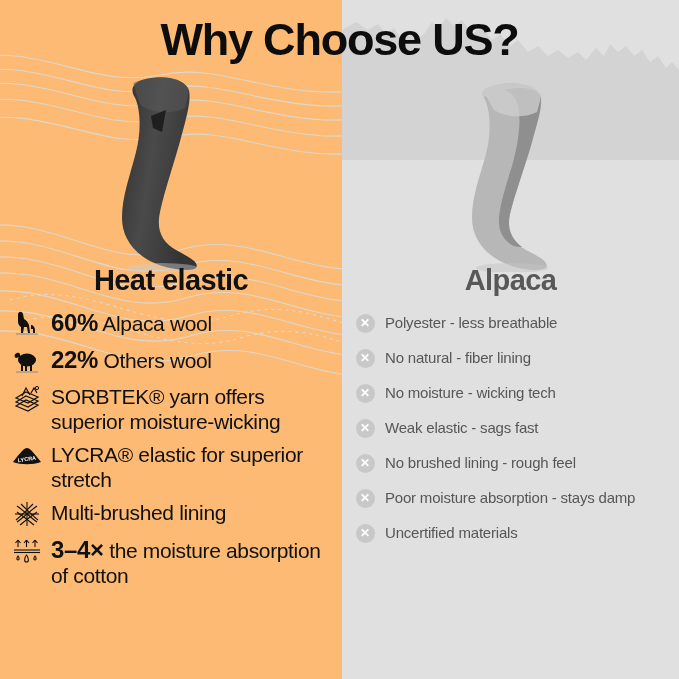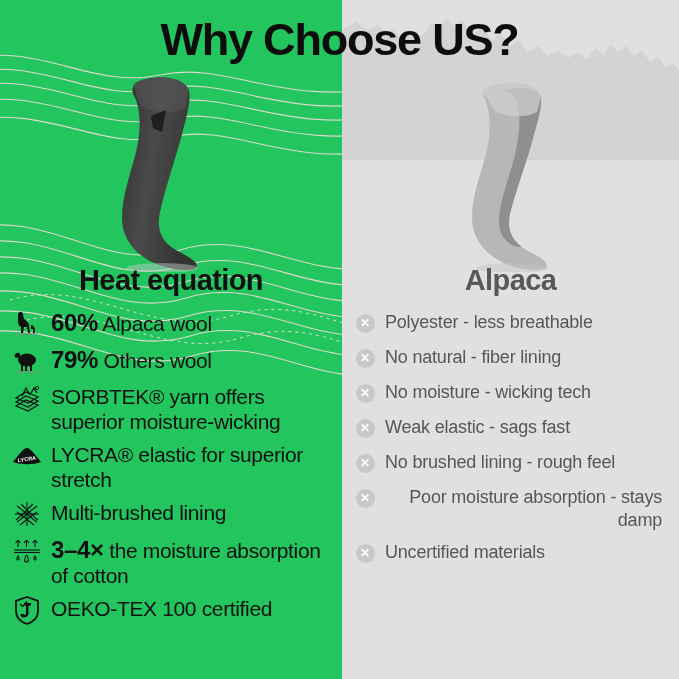--- a/index.html
+++ b/index.html
@@ -5,21 +5,21 @@
   html, body {
     margin: 0;
     padding: 0;
     background: #ffffff;
   }
   #page {
     position: relative;
     width: 679px;
     height: 679px;
     overflow: hidden;
-    background: #22c55e;
+    background: #fdba74;
     font-family: "Liberation Sans", sans-serif;
     -webkit-font-smoothing: antialiased;
   }
 
   
   .bg-layer {
     position: absolute;
     inset: 0;
     pointer-events: none;
   }
@@ -99,25 +99,24 @@
     letter-spacing: -0.35px;
     padding-top: 1px;
   }
   .txt .lead {
     font-weight: bold;
     font-size: 24px;
   }
 
   .col-right .txt {
     color: #575757;
-    font-size: 18px;
+    font-size: 15px;
     line-height: 23px;
     letter-spacing: -0.2px;
     padding-top: 2px;
-    text-align: right;
   }
 
   
   .xcircle {
     width: 19px; height: 19px;
     border-radius: 50%;
     background: #c8c8c8;
     display: flex;
     align-items: center;
     justify-content: center;
@@ -178,21 +177,21 @@
   <svg class="sock-right" viewBox="0 0 140 200">
     <path fill="#b7b7b7" d="M40,14 C60,8 82,12 88,22 C92,32 86,48 80,70 C72,98 62,124 58,142 C54,158 60,170 74,178 C86,184 98,190 94,196 C88,200 66,198 50,190 C30,180 20,164 20,146 C20,124 28,104 34,82 C40,58 38,36 32,26 C28,18 32,17 40,14 Z"></path>
     <path fill="#8f8f8f" d="M52,18 C68,14 84,16 88,24 C91,33 86,48 80,70 C72,98 62,124 58,142 C55,156 59,167 70,175 C62,176 52,170 48,158 C44,144 52,120 60,94 C68,66 70,40 64,28 C60,21 56,19 52,18 Z"></path>
     <path fill="#cfcfcf" opacity="0.75" d="M40,14 C60,8 82,12 88,22 C89,27 87,33 85,40 C74,46 54,46 42,38 C37,31 34,20 32,26 C28,18 32,17 40,14 Z"></path>
     <ellipse cx="60" cy="196" rx="36" ry="5" fill="#c4c4c4" opacity="0.5"></ellipse>
   </svg>
 
   <div class="title">Why Choose US?</div>
 
   <div class="col col-left">
-    <div class="col-head">Heat equation</div>
+    <div class="col-head">Heat elastic</div>
     <ul class="list">
 
       <li class="item">
         <span class="ico">
           <svg width="30" height="28" viewBox="0 0 30 28">
             <path fill="#111" d="M6,4 C7,1 10,1 11,4 L12,9 C14,10 16,12 17,15 L18,23 L16,23 L15,17 L12,17 L11,23 L9,23 L9,17 C7,16 6,14 6,11 Z M19,15 C21,15 23,17 23,20 L23,23 L21,23 L21,19 L19,19 Z"></path>
             <rect x="4" y="23.5" width="22" height="1" fill="#888"></rect>
           </svg>
         </span>
         <span class="txt"><b class="lead">60%</b><span> Alpaca wool</span></span>
@@ -202,21 +201,21 @@
         <span class="ico">
           <svg width="30" height="26" viewBox="0 0 30 26">
             <ellipse cx="15" cy="12" rx="9" ry="6.5" fill="#111"></ellipse>
             <path fill="#111" d="M4,10 C2,9 2,6 5,5 C7,4 9,6 8,9 Z"></path>
             <rect x="9" y="17" width="2" height="6" fill="#111"></rect>
             <rect x="13" y="17" width="2" height="6" fill="#111"></rect>
             <rect x="18" y="17" width="2" height="6" fill="#111"></rect>
             <rect x="4" y="23.5" width="22" height="1" fill="#888"></rect>
           </svg>
         </span>
-        <span class="txt"><b class="lead">79%</b><span> Others wool</span></span>
+        <span class="txt"><b class="lead">22%</b><span> Others wool</span></span>
       </li>
 
       <li class="item">
         <span class="ico">
           <svg width="30" height="28" viewBox="0 0 30 28">
             <g fill="none" stroke="#111" stroke-width="1.2">
               <path d="M4,14 L14,8 L26,13 L16,19 Z"></path>
               <path d="M4,18 L14,12 L26,17 L16,23 Z"></path>
               <path d="M4,22 L14,16 L26,21 L16,27 Z"></path>
               <path d="M10,12 L14,4 L18,11"></path>
@@ -267,30 +266,20 @@
               <path d="M3,15.5 L29,15.5"></path>
               <path d="M7,19 C5.5,21 5.5,23 7,23 C8.5,23 8.5,21 7,19 Z"></path>
               <path d="M15.5,18 C13,21 13,25 15.5,25 C18,25 18,21 15.5,18 Z"></path>
               <path d="M24,19 C22.5,21 22.5,23 24,23 C25.5,23 25.5,21 24,19 Z"></path>
             </g>
           </svg>
         </span>
         <span class="txt"><b class="lead">3–4×</b><span> the moisture absorption of cotton</span></span>
       </li>
 
-      <li class="item">
-        <span class="ico">
-          <svg width="28" height="30" viewBox="0 0 28 30">
-            <path d="M14,2 L25,6 L25,16 C25,23 20,27 14,29 C8,27 3,23 3,16 L3,6 Z" fill="none" stroke="#111" stroke-width="1.8"></path>
-            <path fill="#111" d="M11,8 L18,8 L18,10.5 L15.5,10.5 L15.5,18 C15.5,21 13,22.5 10.5,22.5 C8.5,22.5 7,21 7.5,19.5 C8,18.5 10,18.5 11,19.5 C12,20.5 13,20 13,18 L13,10.5 L11,10.5 Z"></path>
-            <path d="M7,9 L9.5,11.5 L14,6.5" fill="none" stroke="#111" stroke-width="1.3"></path>
-          </svg>
-        </span>
-        <span class="txt">OEKO-TEX 100 certified</span>
-      </li>
 
     </ul>
   </div>
 
   <div class="col col-right">
     <div class="col-head">Alpaca</div>
     <ul class="list">
 
       <li class="item">
         <span class="ico">

